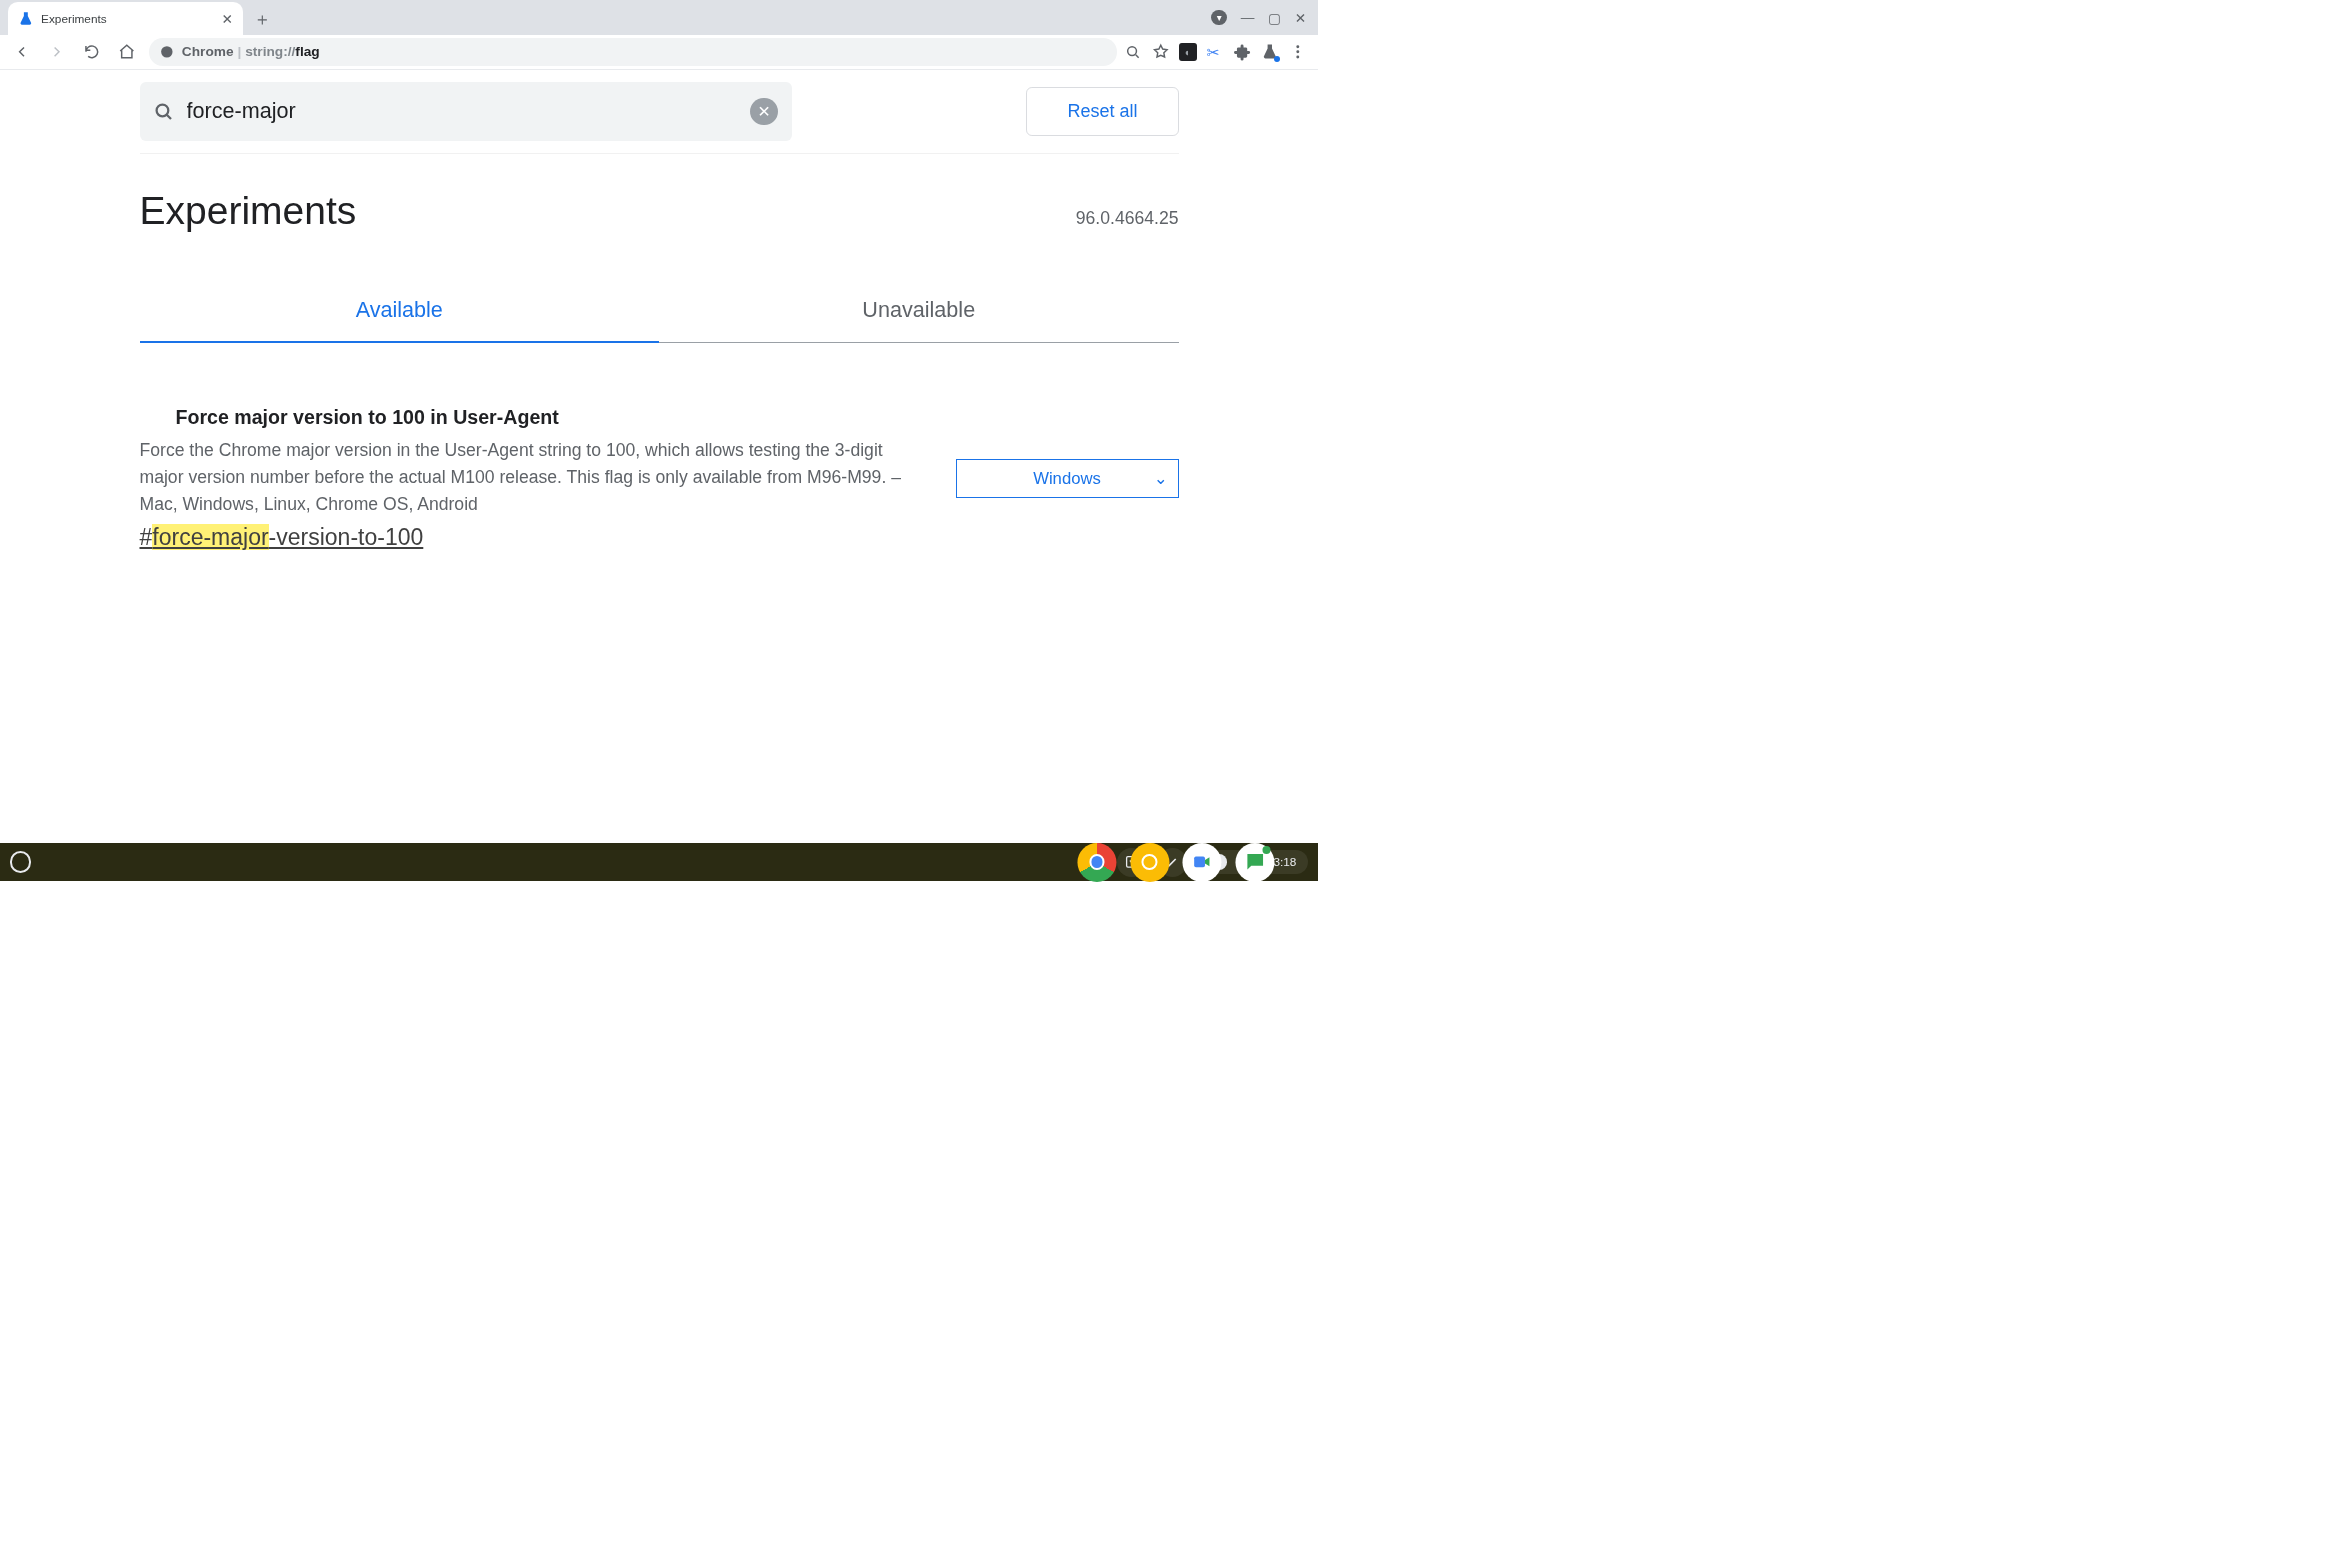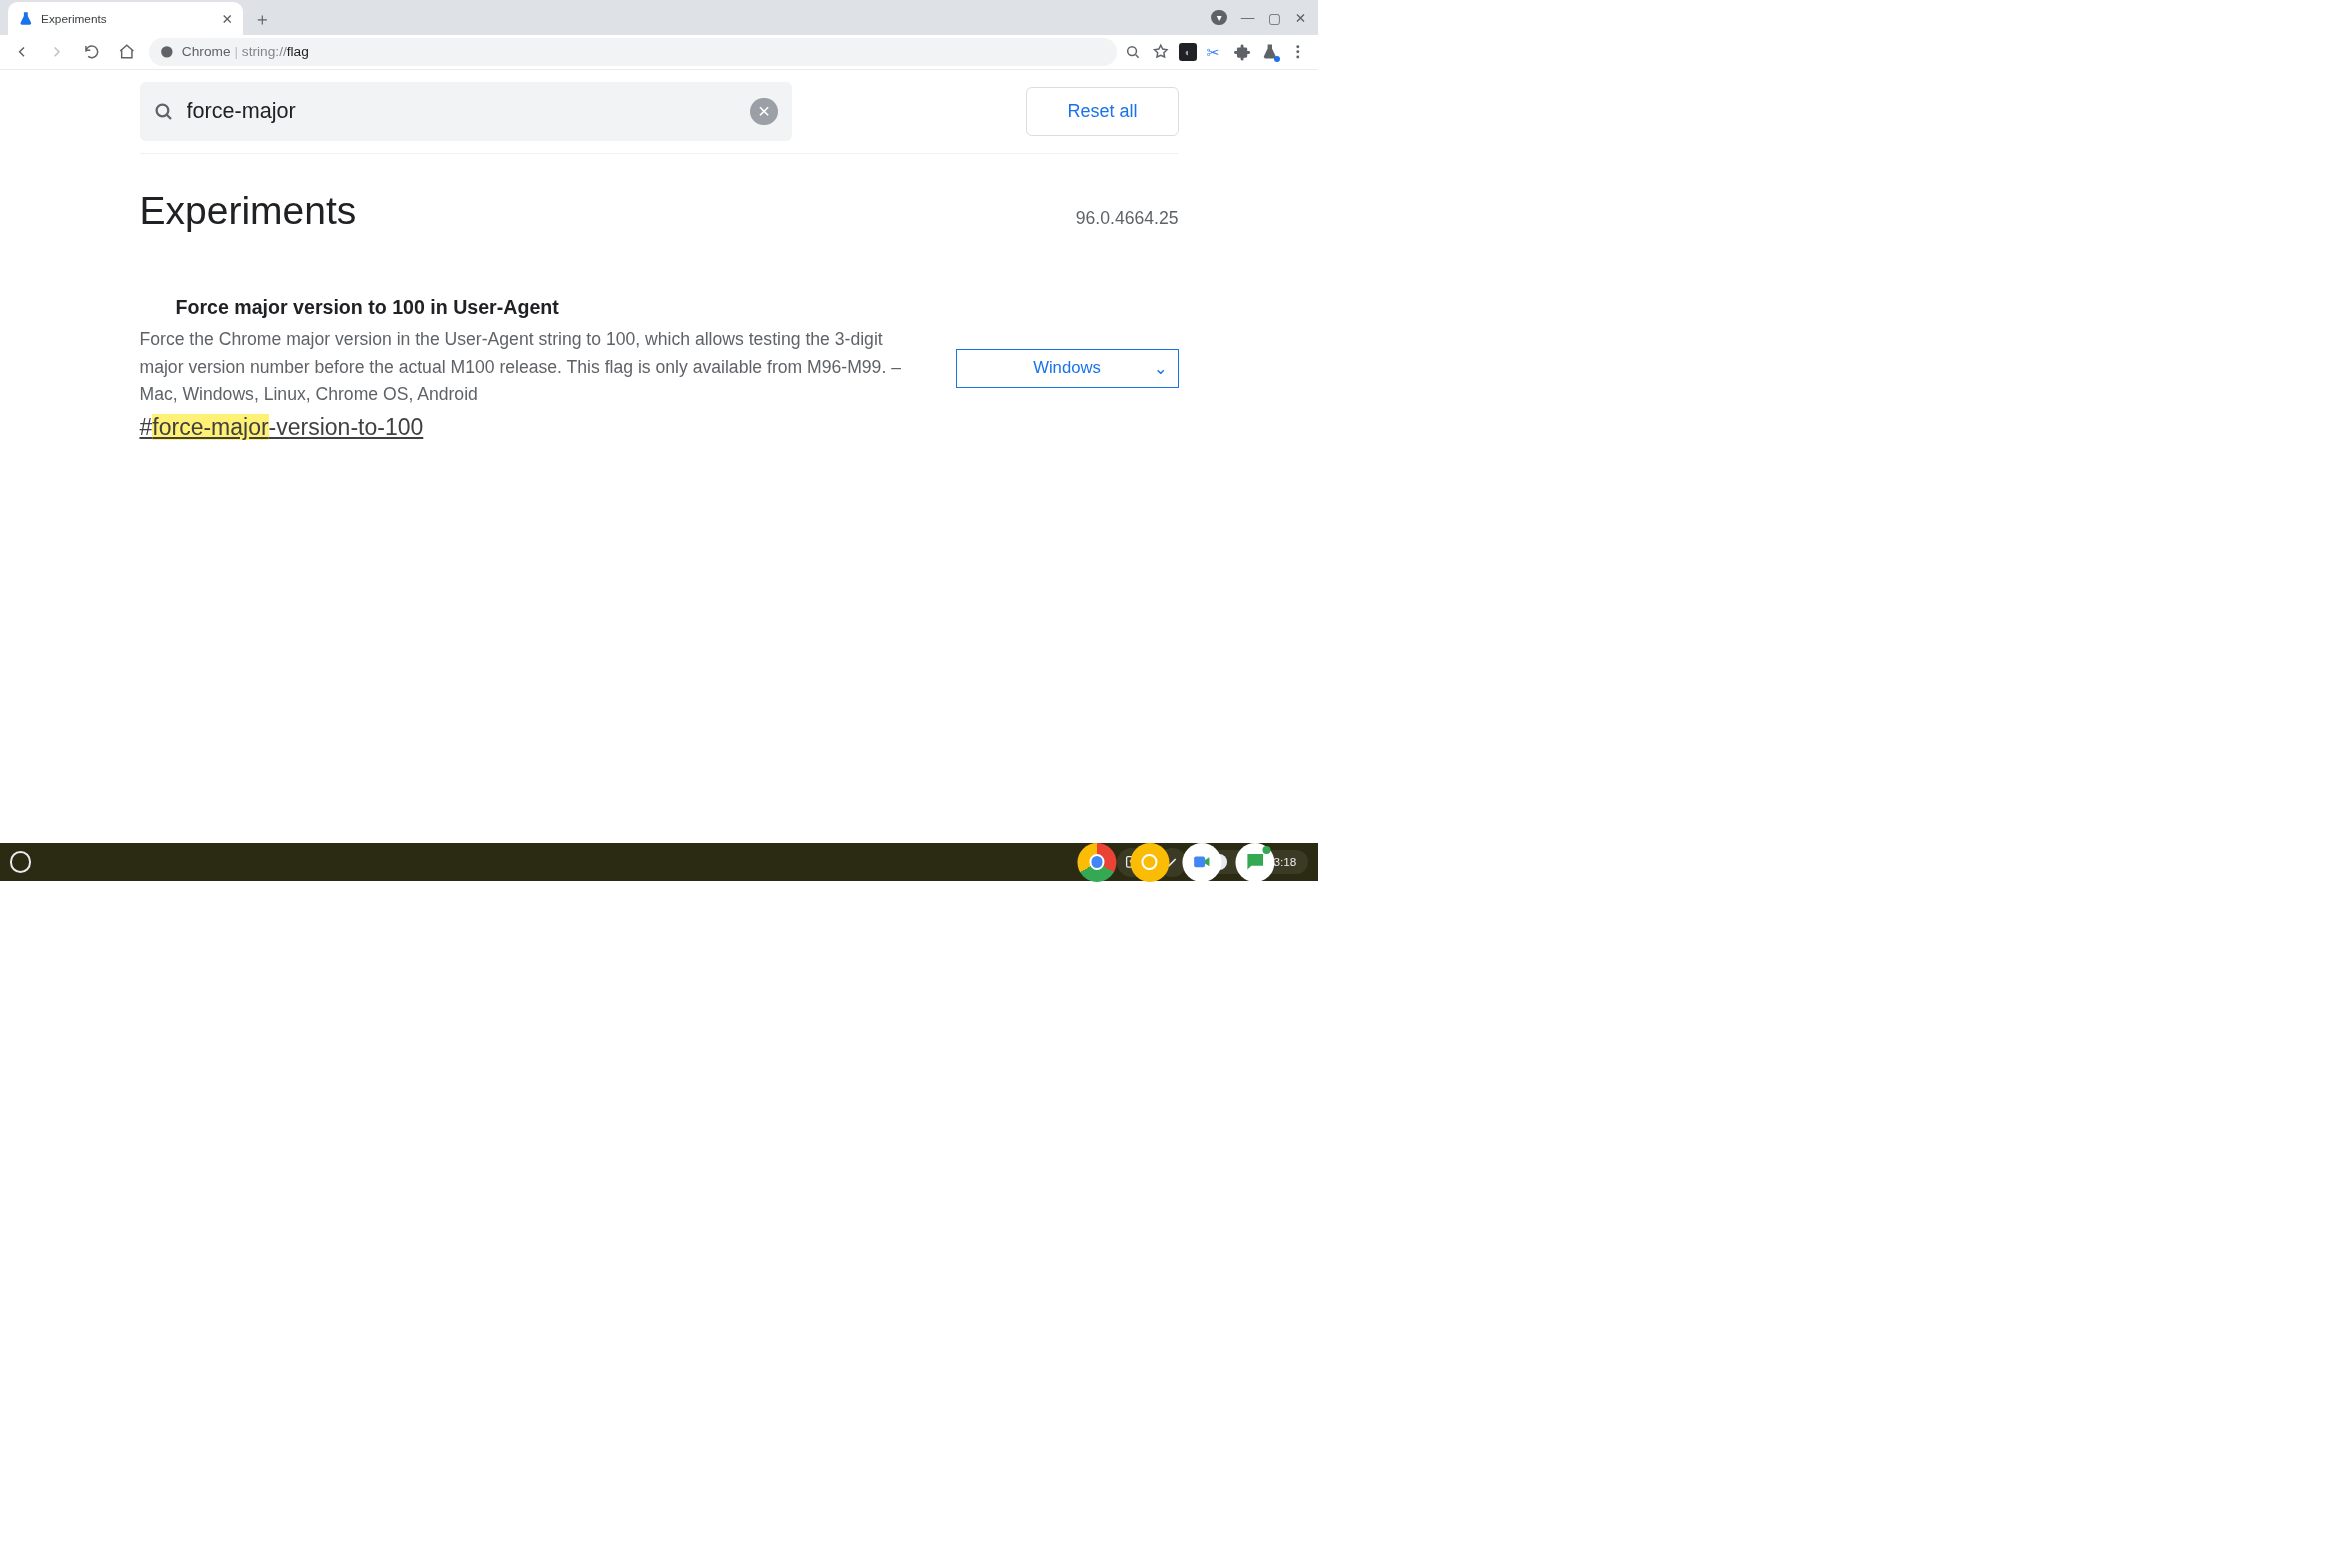--- a/index.html
+++ b/index.html
@@ -13,21 +13,21 @@
   .tab .title { font-size: 11.8px; color: #3c4043; flex: 1; white-space: nowrap; overflow: hidden; }
   .tab .close { font-size: 13.7px; color: #5f6368; cursor: pointer; }
   .newtab { width: 27.4px; height: 27.4px; display: flex; align-items: center; justify-content: center; color: #5f6368; font-size: 17.6px; margin-left: 5.9px; margin-bottom: 2px; cursor: pointer; }
   .win-controls { margin-left: auto; display: flex; align-items: center; gap: 13.7px; padding-right: 11.8px; height: 100%; color: #5f6368; }
   .win-controls .circle { width: 15.7px; height: 15.7px; border-radius: 50%; background: #5f6368; display:flex;align-items:center;justify-content:center;color:#fff;font-size:9.8px;}
   .win-controls span { cursor: pointer; font-size: 13.7px; }
 
   .toolbar { height: 35px; background: #fff; display: flex; align-items: center; padding: 0 7.8px; gap: 7.8px; border-bottom: 1px solid #e8eaed; }
   .nav-icon { width: 27.4px; height: 27.4px; display: flex; align-items: center; justify-content: center; color: #5f6368; border-radius: 50%; cursor: pointer; }
   .nav-icon.disabled { color: #bdc1c6; }
-  .omnibox { flex: 1; height: 27.4px; background: #f1f3f4; border-radius: 13.7px; display: flex; align-items: center; padding: 0 11.8px; gap: 7.8px; color: #5f6368; font-size: 13.7px; }
+  .omnibox { flex: 1; height: 27.4px; background: #f1f3f4; border-radius: 13.7px; display: flex; align-items: center; padding: 0 11.8px; gap: 7.8px; color: #5f6368; font-size: 13.7px; font-weight: bold; }
   .omnibox .secure { width: 13.7px; height: 13.7px; }
   .omnibox .url { display: flex; align-items: baseline; gap: 3.9px; }
   .omnibox .host { color: #5f6368; }
   .omnibox .sep { color: #bdc1c6; }
   .omnibox .path { color: #202124; }
   .omnibox .path .dim { color: #80868b; }
   .toolbar-right { display: flex; align-items: center; gap: 9.8px; color: #5f6368; padding-right: 3.9px; }
   .toolbar-right .ext-square { width:17.6px;height:17.6px;background:#202124;border-radius:2.9px;display:flex;align-items:center;justify-content:center;color:#9aa0a6;font-size:10.8px;}
   .toolbar-right svg, .toolbar-right .icon { width: 17.6px; height: 17.6px; cursor: pointer; }
   .scissors { color:#4285f4; }
@@ -162,20 +162,24 @@
         </div>
       </div>
       <button class="reset-btn">Reset all</button>
     </div>
 
     <div class="header-row">
       <h1 class="page-title">Experiments</h1>
       <div class="version">96.0.4664.25</div>
     </div>
 
+    <div class="tabs">
+      <div class="tabbtn active">Available</div>
+      <div class="tabbtn">Unavailable</div>
+    </div>
 
     <div class="flag">
       <div class="flag-text">
         <div class="flag-title">Force major version to 100 in User-Agent</div>
         <div class="flag-desc">Force the Chrome major version in the User-Agent string to 100, which allows testing the 3-digit major version number before the actual M100 release. This flag is only available from M96-M99. – Mac, Windows, Linux, Chrome OS, Android</div>
         <a class="flag-anchor" href="#"><span>#</span><span class="hl">force-major</span><span>-version-to-100</span></a>
       </div>
       <div class="flag-select">
         <div class="selectbox">
           <span>Windows</span>

